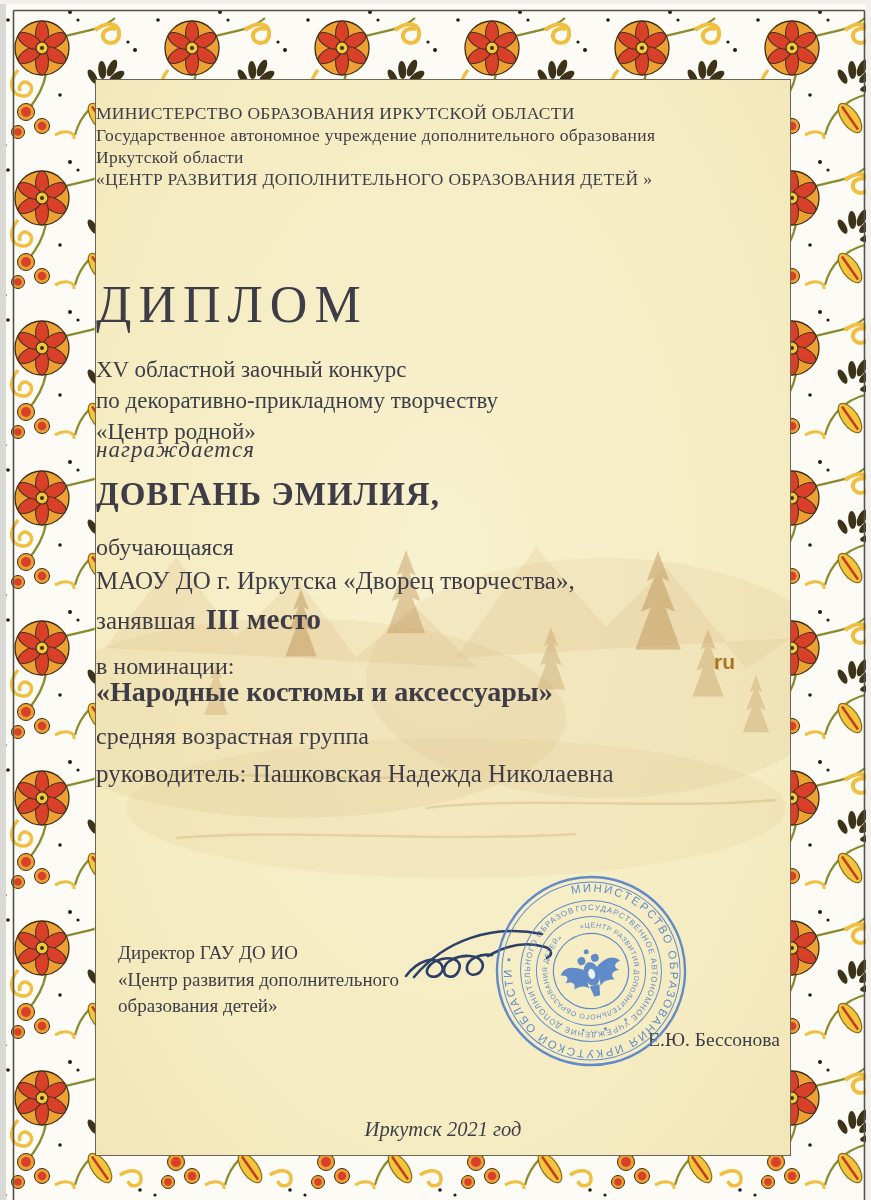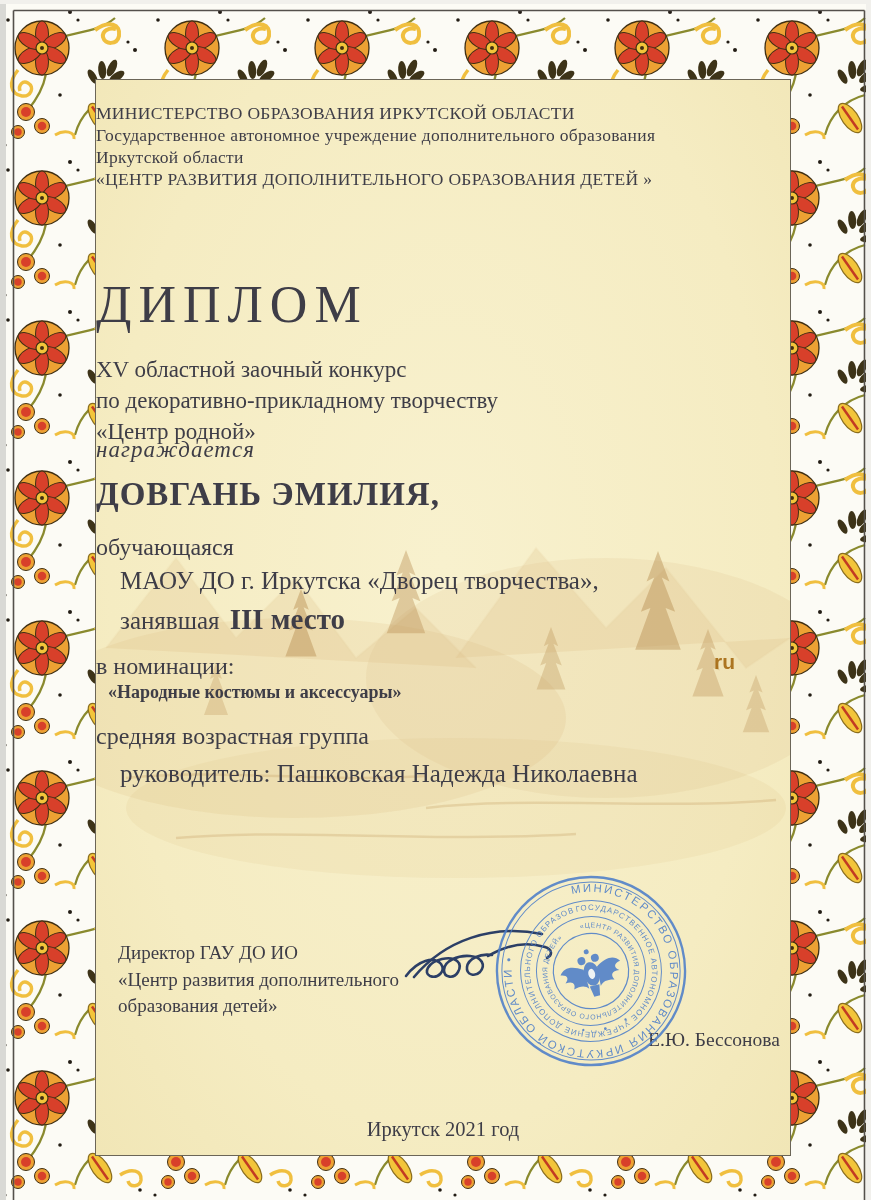--- a/index.html
+++ b/index.html
@@ -10,29 +10,29 @@
          background:radial-gradient(ellipse at 50% 45%, #f8f1ce 0%, #f5ecc2 68%, #f1e6b6 100%);
          border:1px solid #6b6557;}
   .landscape{position:absolute;left:0;top:398px;z-index:1;}
   .line{position:absolute;left:0;width:100%;text-align:left;color:#3e3d47;z-index:2;}
   .hdr{font-size:17.5px;line-height:22px;letter-spacing:.3px;}
   .title{font-size:52px;letter-spacing:7px;line-height:58px;}
   .contest{font-size:23px;line-height:31px;}
   .ital{font-style:italic;font-size:23px;line-height:26px;letter-spacing:1px;}
   .recipient{font-size:33px;font-weight:bold;line-height:40px;letter-spacing:1px;}
   .t24{font-size:24px;line-height:29px;margin-top:8px;}
-  .t25{font-size:25px;line-height:31px;margin-left:24px;}
-  .nomin{font-size:18px;font-weight:bold;line-height:32px;margin-left:12px;}
+  .t25{font-size:25px;line-height:31px;}
+  .nomin{font-size:28px;font-weight:bold;line-height:32px;}
   .place-b{font-size:29px;font-weight:bold;margin-left:4px;}
   .dirblock{position:absolute;left:22px;top:860px;width:330px;text-align:left;
             font-size:19px;line-height:26.5px;color:#3e3d47;z-index:2;}
   .signer{position:absolute;left:538px;top:949px;width:160px;text-align:center;
           font-size:19.5px;color:#3e3d47;z-index:5;}
   .footer{position:absolute;left:0;top:1038px;width:100%;text-align:center;
-          font-size:20.5px;color:#3e3d47;z-index:2;}
+          font-size:20.5px;color:#3e3d47;z-index:2;font-style:italic;}
   .stamp-svg{position:absolute;left:492px;top:872px;z-index:4;opacity:.88;}
   .sig-svg{position:absolute;left:400px;top:914px;z-index:3;}
   .wm-ru{position:absolute;left:714px;top:650px;z-index:6;color:#a16207;
          font-family:"Liberation Sans",sans-serif;font-weight:bold;font-size:21px;opacity:.85;}
 </style>
 </head>
 <body>
 
 <div class="page">
 

